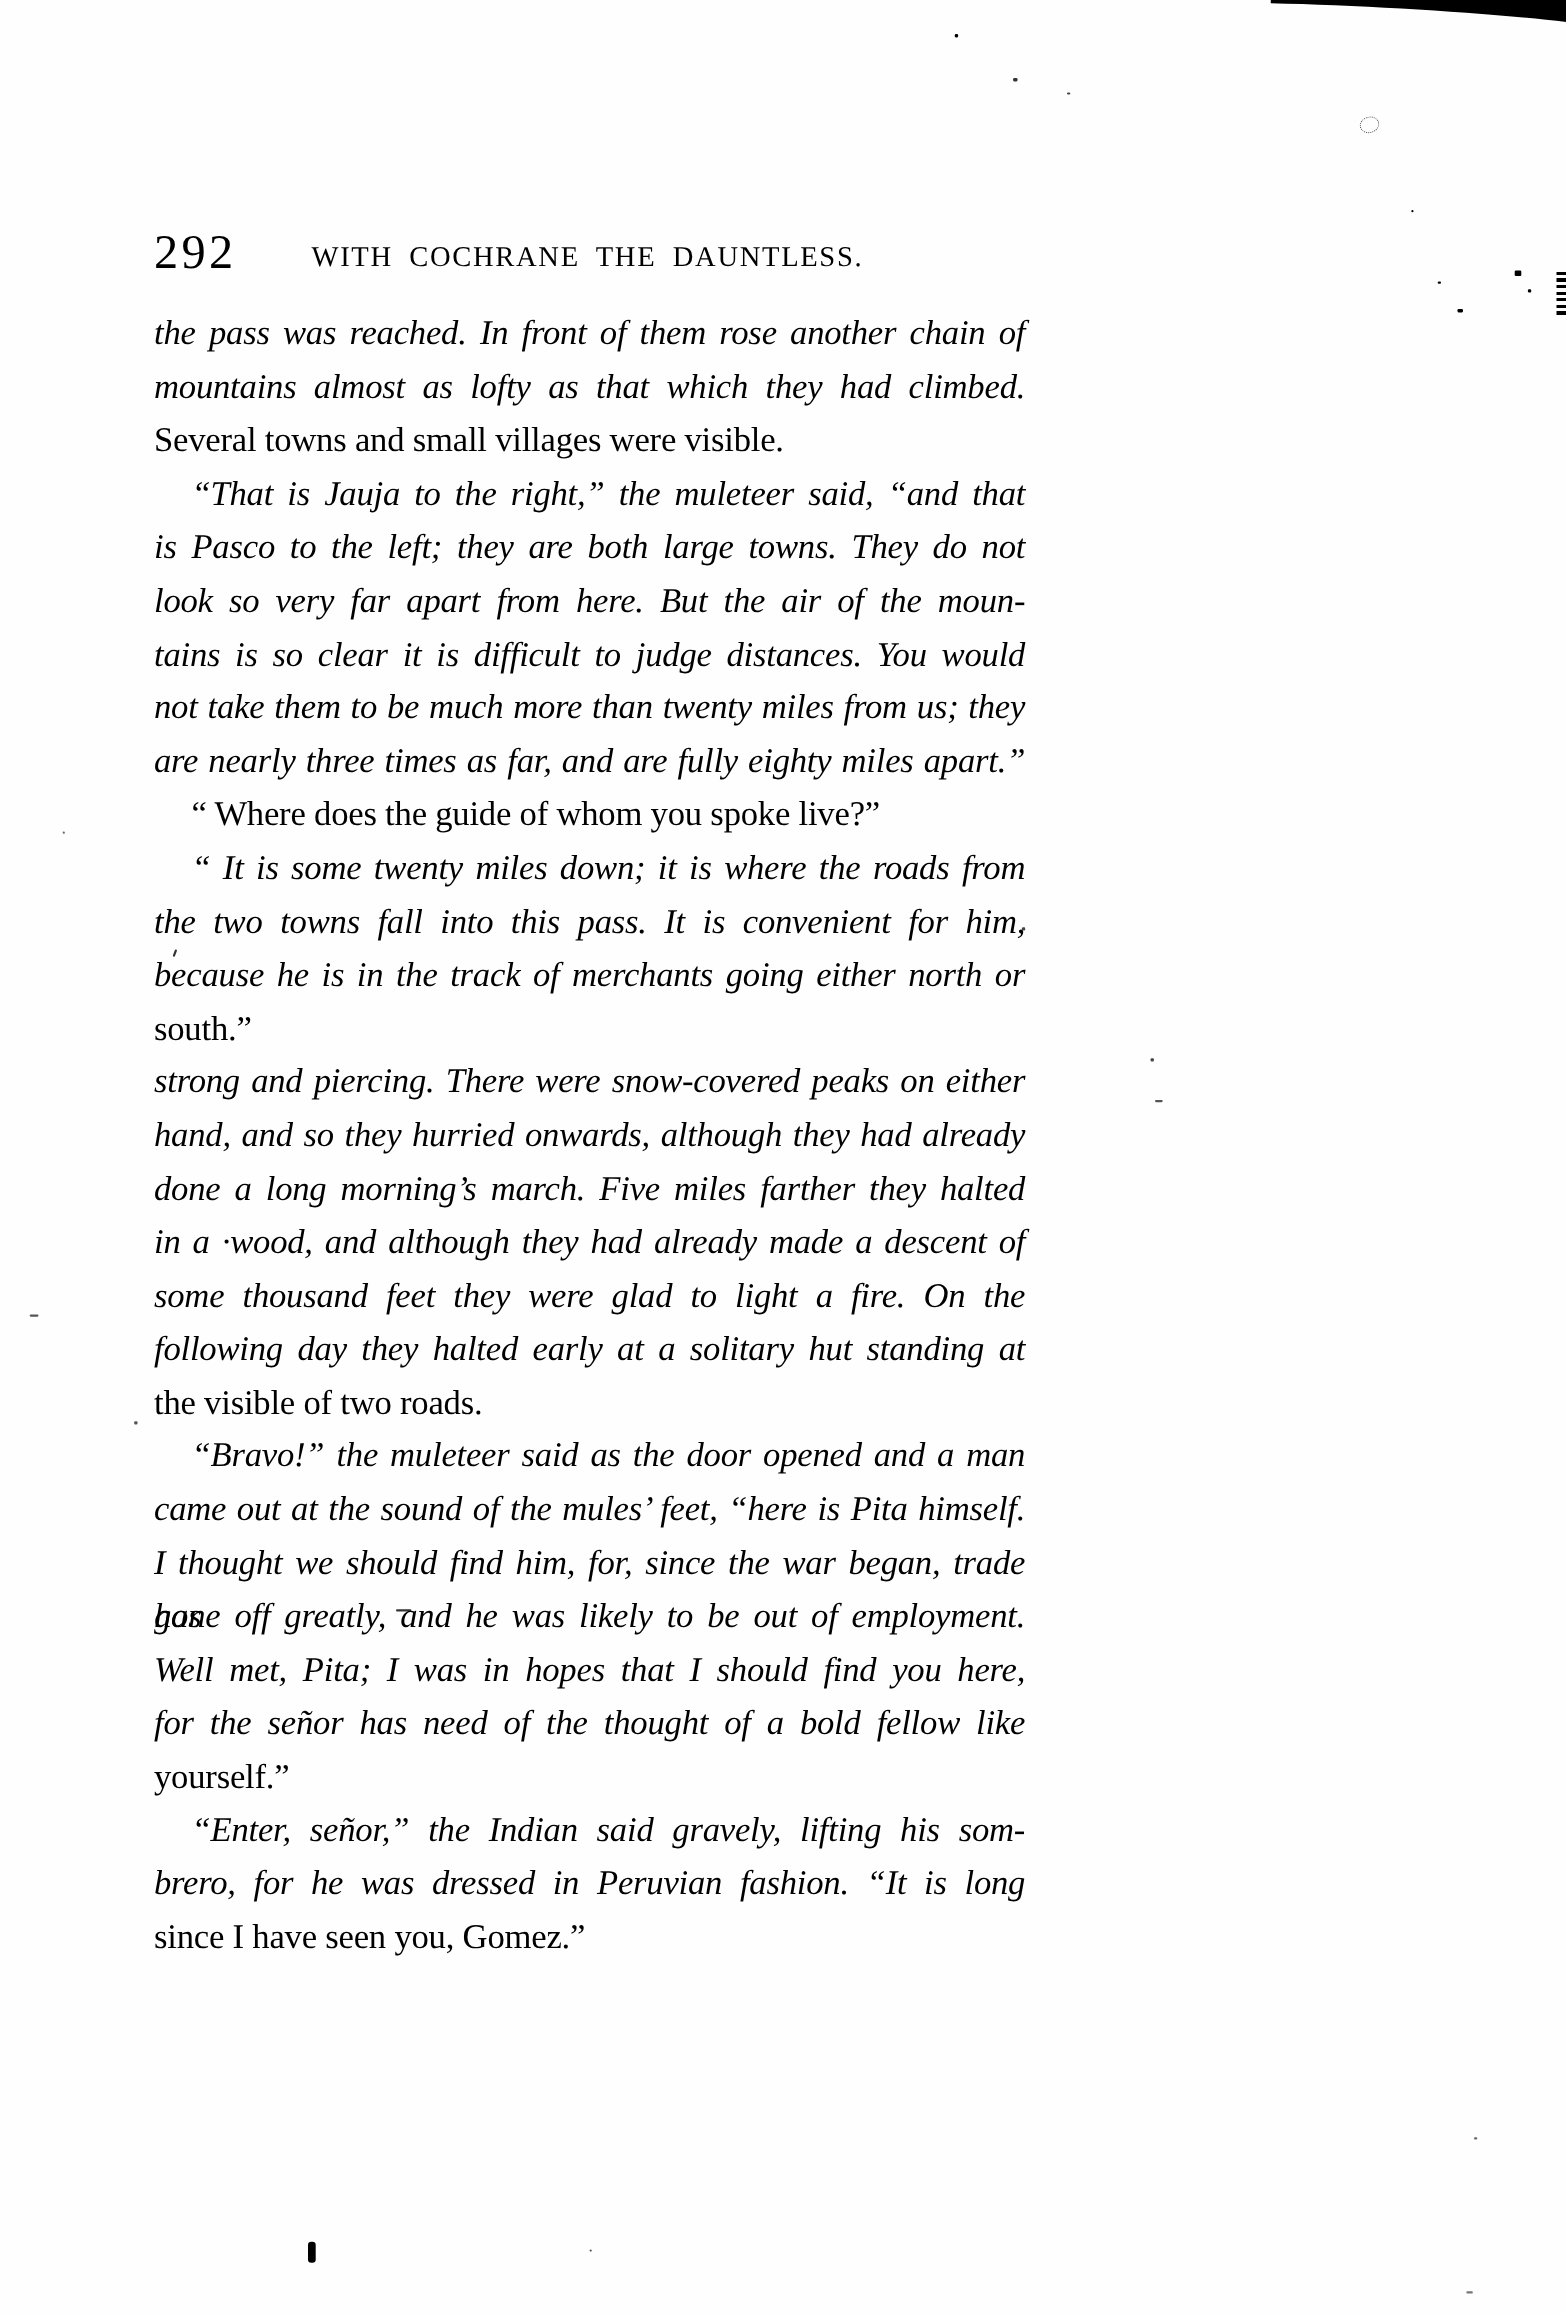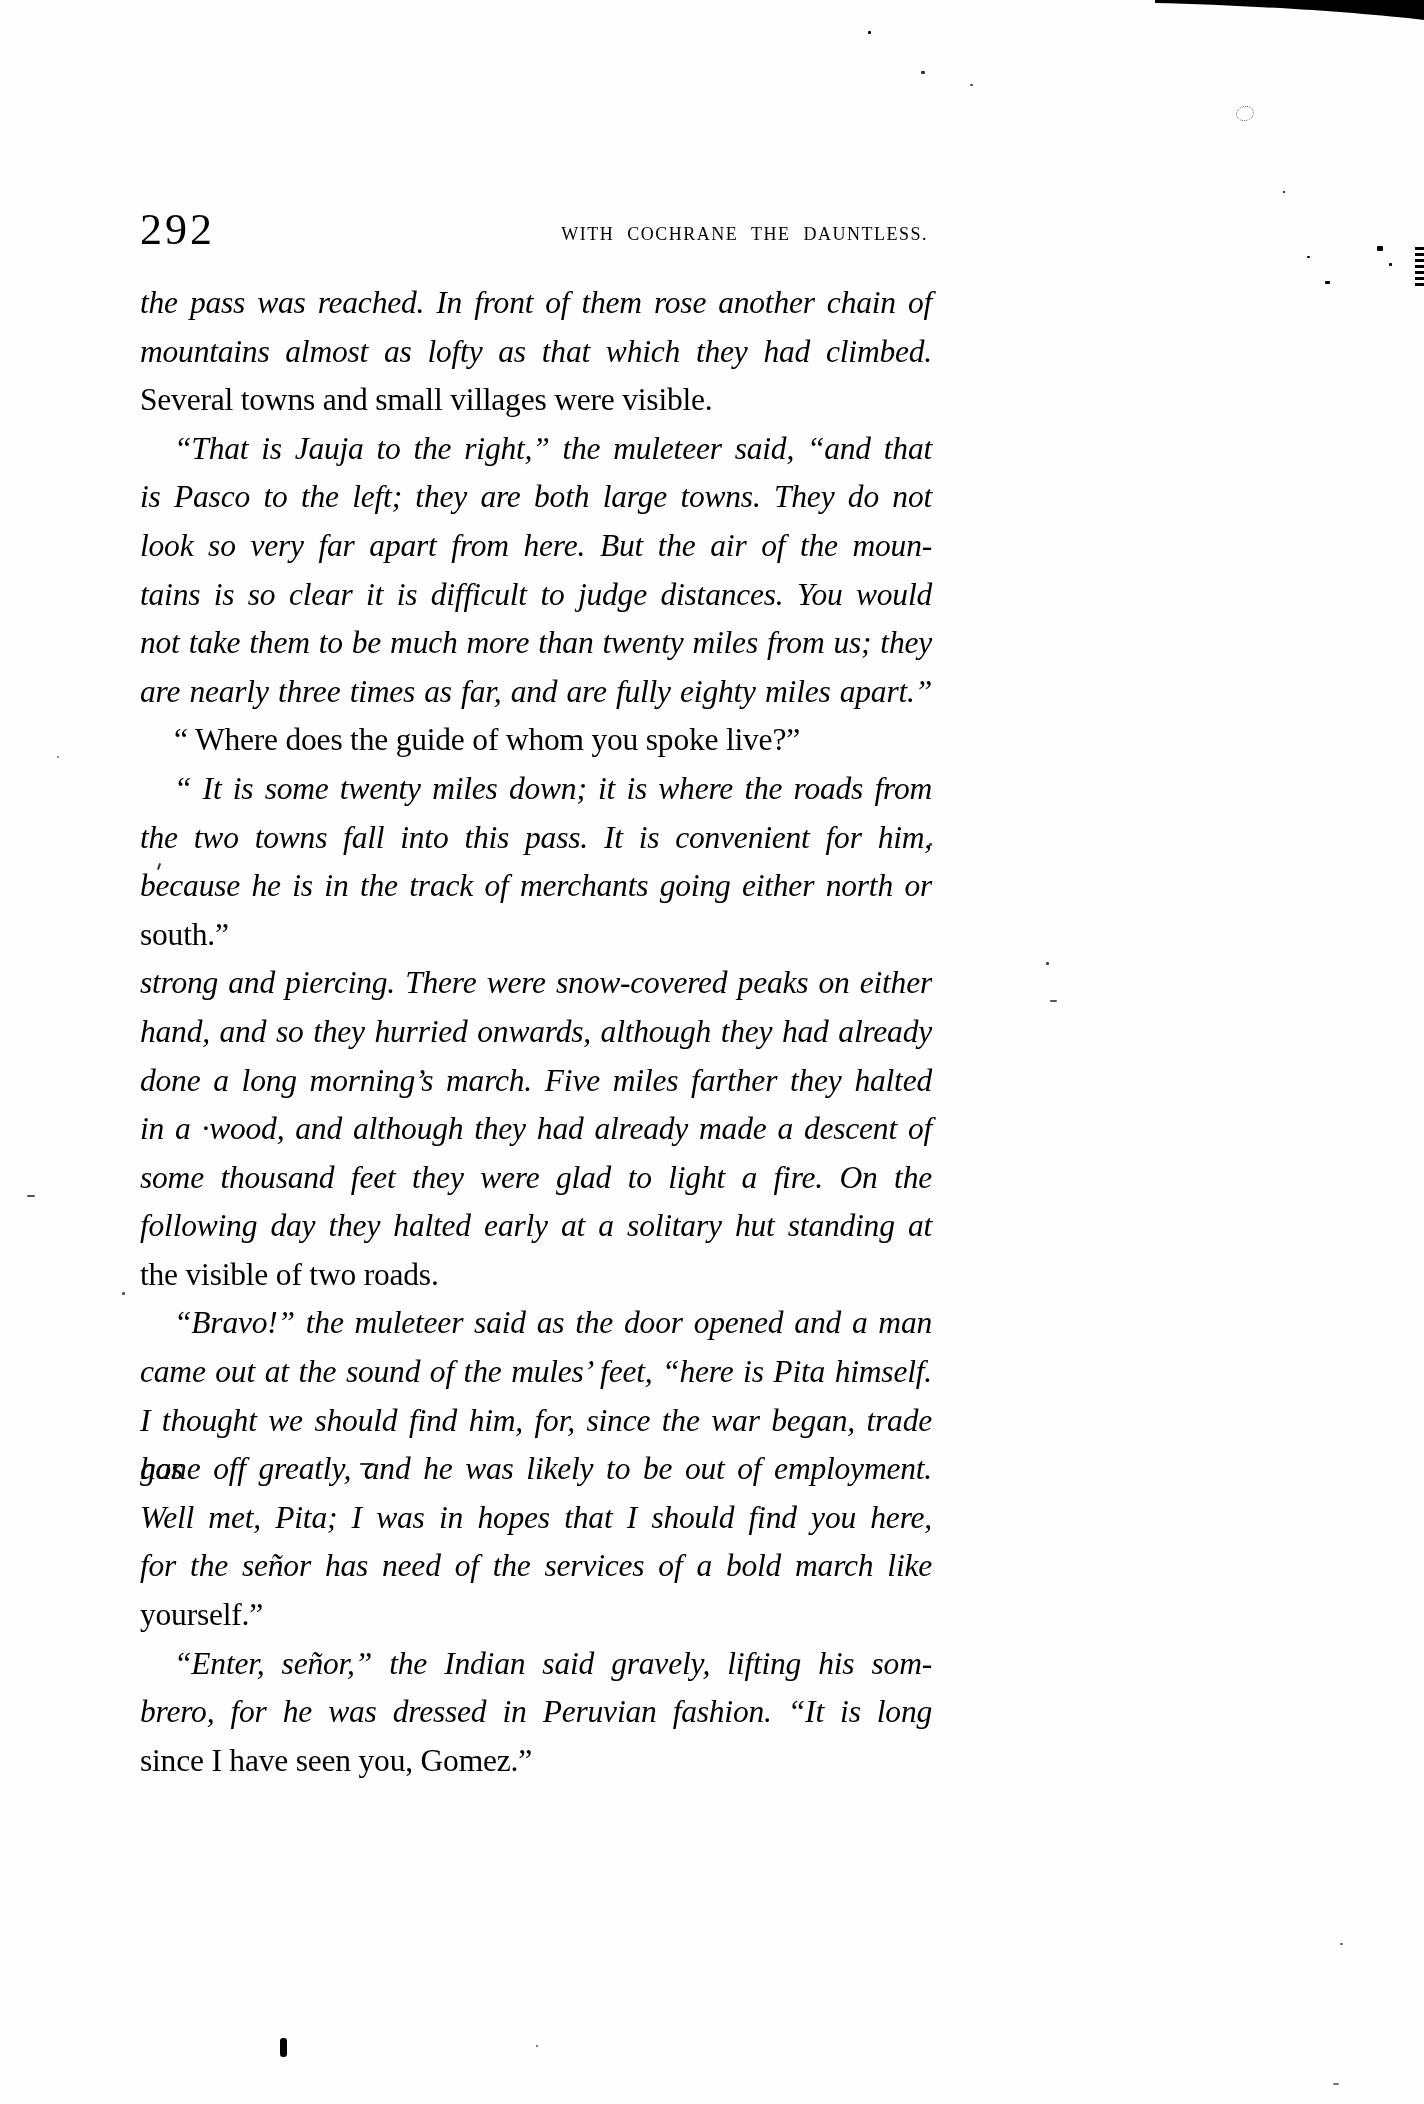--- a/index.html
+++ b/index.html
@@ -14,22 +14,22 @@
   .page{position:absolute;inset:0;background:#fefefe;}
 
   
   .header{position:absolute;left:140px;top:212px;width:792px;height:42px;}
   .pagenum{
     position:absolute;left:0;top:0;
     font-size:44px;line-height:36px;letter-spacing:3px;
   }
   .running-title{
     position:absolute;left:0;right:4px;top:7px;
-    text-align:right;
-    font-size:18px;line-height:30px;
+    text-align:center;
+    font-size:26px;line-height:30px;
     letter-spacing:1.5px;word-spacing:7px;
   }
 
   
   .text-block{position:absolute;left:140px;top:279px;width:792px;}
   .line{
     font-size:31.5px;
     line-height:48.6px;
     height:48.6px;
     letter-spacing:-0.2px;
@@ -117,20 +117,20 @@
       <div class="line just">done a long morning’s march.  Five miles farther they halted</div>
       <div class="line just">in a ·wood, and although they had already made a descent of</div>
       <div class="line just">some thousand feet they were glad to light a fire.  On the</div>
       <div class="line just">following day they halted early at a solitary hut standing at</div>
       <div class="line">the visible of two roads.</div>
       <div class="line indent just">“Bravo!” the muleteer said as the door opened and a man</div>
       <div class="line just">came out at the sound of the mules’ feet, “here is Pita himself.</div>
       <div class="line just">I thought we should find him, for, since the war began, trade has</div>
       <div class="line just">gone off greatly, and he was likely to be out of employment.</div>
       <div class="line just">Well met, Pita; I was in hopes that I should find you here,</div>
-      <div class="line just">for the señor has need of the services of a bold march like</div>
+      <div class="line just">for the señor has need of the thought of a bold fellow like</div>
       <div class="line">yourself.”</div>
       <div class="line indent just">“Enter, señor,” the Indian said gravely, lifting his som-</div>
       <div class="line just">brero, for he was dressed in Peruvian fashion.  “It is long</div>
       <div class="line">since I have seen you, Gomez.”</div>
     </div>
 
 </div>
 
 </body></html>

